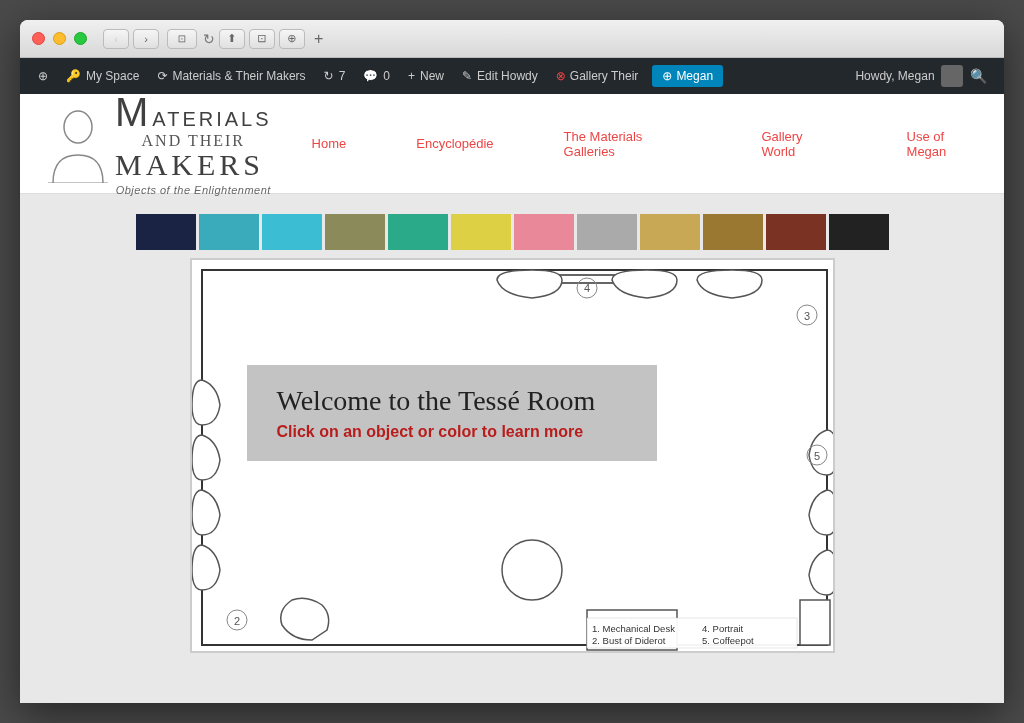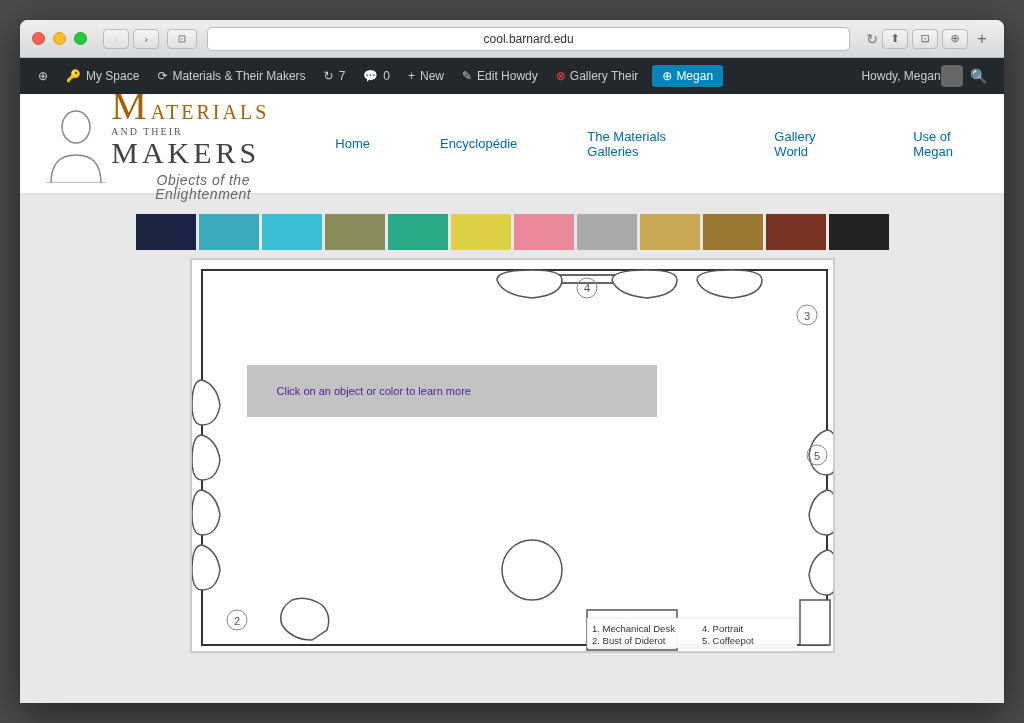--- a/index.html
+++ b/index.html
@@ -162,20 +162,21 @@
       margin-left: 4px;
       display: flex;
       align-items: center;
       gap: 4px;
     }
 
     .howdy-section {
       margin-left: auto;
       display: flex;
       align-items: center;
+      gap: 6px;
     }
 
     .howdy-text {
       color: #ccc;
       font-size: 12px;
     }
 
     .user-avatar {
       width: 22px;
       height: 22px;
@@ -245,21 +246,21 @@
 
     .site-nav {
       margin-left: auto;
       display: flex;
       gap: 30px;
       align-items: center;
     }
 
     .nav-link {
       font-size: 13px;
-      color: #0369a1;
+      color: #ef4444;
       text-decoration: none;
       cursor: pointer;
       padding-left: 40px;
     }
 
     
     .main-content {
       background: #e8e8e8;
       padding: 20px;
       height: calc(100% - 100px);
@@ -302,43 +303,41 @@
     }
 
     .welcome-title {
       font-family: 'Georgia', serif;
       font-size: 28px;
       color: #222;
       margin-bottom: 6px;
     }
 
     .welcome-subtitle {
-      font-size: 11px;
-      color: #4c1d95;
+      font-size: 16px;
+      color: #b91c1c;
+      font-weight: bold;
     }
   </style>
 </head>
 <body>
 
 <div class="window-chrome">
 
   <div class="title-bar">
     <div class="traffic-lights">
       <div class="traffic-light tl-red"></div>
       <div class="traffic-light tl-yellow"></div>
       <div class="traffic-light tl-green"></div>
     </div>
     <div class="nav-arrows">
       <div class="nav-btn disabled">‹</div>
       <div class="nav-btn">›</div>
     </div>
     <div class="tab-btn">⊡</div>
-    <div class="url-bar">
-      <span>cool.barnard.edu</span>
-    </div>
     <div class="reload-btn">↻</div>
     <div class="share-btn">⬆</div>
     <div class="fullscreen-btn">⊡</div>
     <div class="download-btn">⊕</div>
     <div class="plus-btn">+</div>
   </div>
 
   <div class="wp-admin-bar">
     <div class="wp-admin-item">
       <span>⊕</span>
@@ -391,26 +390,26 @@
           <svg class="logo-svg" viewBox="0 0 70 78" xmlns="http://www.w3.org/2000/svg">
             <rect x="0" y="0" width="70" height="78" fill="white"></rect>
 
             <ellipse cx="35" cy="22" rx="14" ry="16" fill="none" stroke="#888" stroke-width="1.5"></ellipse>
             <path d="M10 78 Q10 50 35 50 Q60 50 60 78" fill="none" stroke="#888" stroke-width="1.5"></path>
             <line x1="5" y1="78" x2="65" y2="78" stroke="#888" stroke-width="1"></line>
           </svg>
         </div>
         <div class="logo-text">
           <div style="display:flex; flex-direction:column;">
-            <div style="font-family:Liberation Serif, serif; font-size:32px; color:#a16207; letter-spacing:4px; line-height:1;">
+            <div style="font-family:Liberation Sans, sans-serif; font-size:32px; color:#404040; letter-spacing:4px; line-height:1;">
               <span style="font-size:40px;">M</span><span style="font-size:20px; letter-spacing:3px;">ATERIALS</span>
             </div>
-            <div style="font-family:'Georgia',serif; font-size:10px; color:#555; letter-spacing:2px; margin: 1px 0;">AND THEIR</div>
+            <div style="font-family:'Georgia',serif; font-size:16px; color:#555; letter-spacing:2px; text-align:center; margin: 1px 0;">AND THEIR</div>
             <div style="font-family:'Georgia',serif; font-size:30px; color:#404040; letter-spacing:4px; line-height:1;">MAKERS</div>
-            <div style="font-size:14px; color:#666; font-style:italic; text-align:center; margin-top:5px; letter-spacing:0.5px;">Objects of the Enlightenment</div>
+            <div style="font-size:11px; color:#666; font-style:italic; text-align:center; margin-top:5px; letter-spacing:0.5px;">Objects of the Enlightenment</div>
           </div>
         </div>
       </div>
 
       <nav class="site-nav">
         <a class="nav-link">Home</a>
         <a class="nav-link">Encyclopédie</a>
         <a class="nav-link">The Materials Galleries</a>
         <a class="nav-link">Gallery World</a>
         <a class="nav-link">Use of Megan</a>
@@ -431,20 +430,21 @@
           <div class="color-swatch" style="background-color: rgb(200, 168, 85);"></div>
           <div class="color-swatch" style="background-color: rgb(154, 120, 50);"></div>
           <div class="color-swatch" style="background-color: rgb(122, 51, 34);"></div>
           <div class="color-swatch" style="background-color: rgb(34, 34, 34);"></div>
         </div>
 
       <div style="display:flex; justify-content:center;">
         <div class="room-container">
 
           <div class="welcome-overlay">
+            <div class="welcome-title">Welcome to the Tessé Room</div>
             <div class="welcome-subtitle">Click on an object or color to learn more</div>
           </div>
 
           <svg width="645" height="395" viewBox="0 0 645 395" xmlns="http://www.w3.org/2000/svg" style="position:absolute;top:0;left:0;">
 
             <rect x="10" y="10" width="625" height="375" fill="white" stroke="#333" stroke-width="2"></rect>
 
             <rect x="360" y="15" width="80" height="8" fill="white" stroke="#333" stroke-width="1.5"></rect>
 
             <path d="M305 20 Q305 10 340 10 Q370 10 370 20 Q370 35 340 38 Q310 35 305 20Z" fill="white" stroke="#555" stroke-width="1.5"></path>

